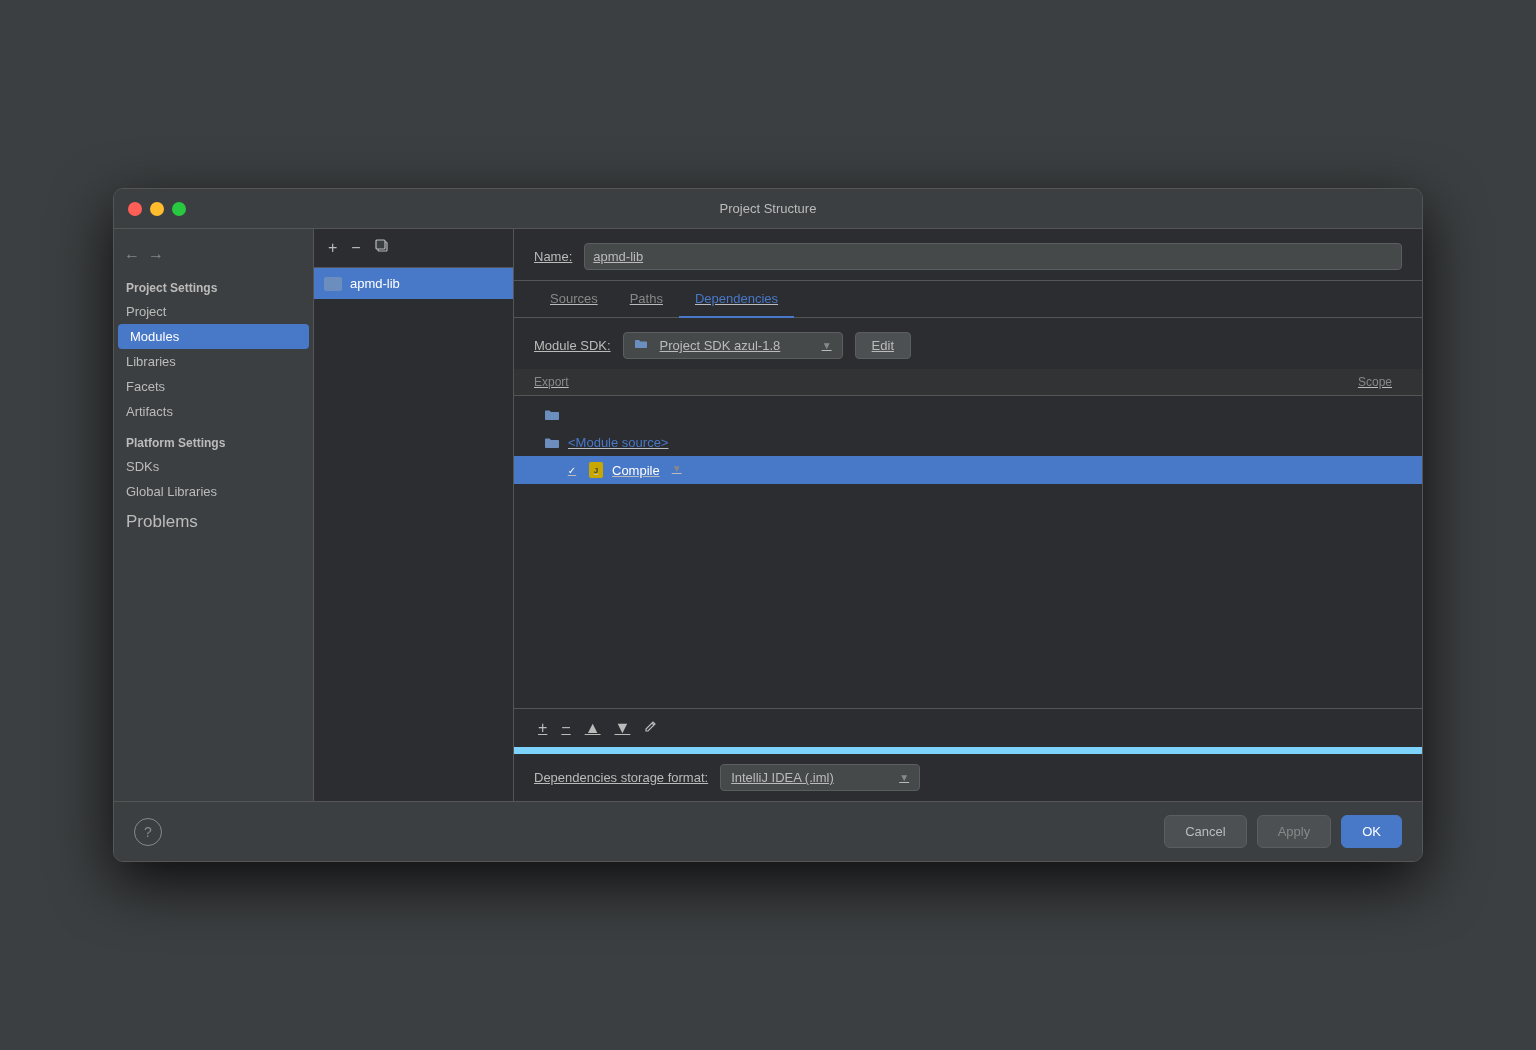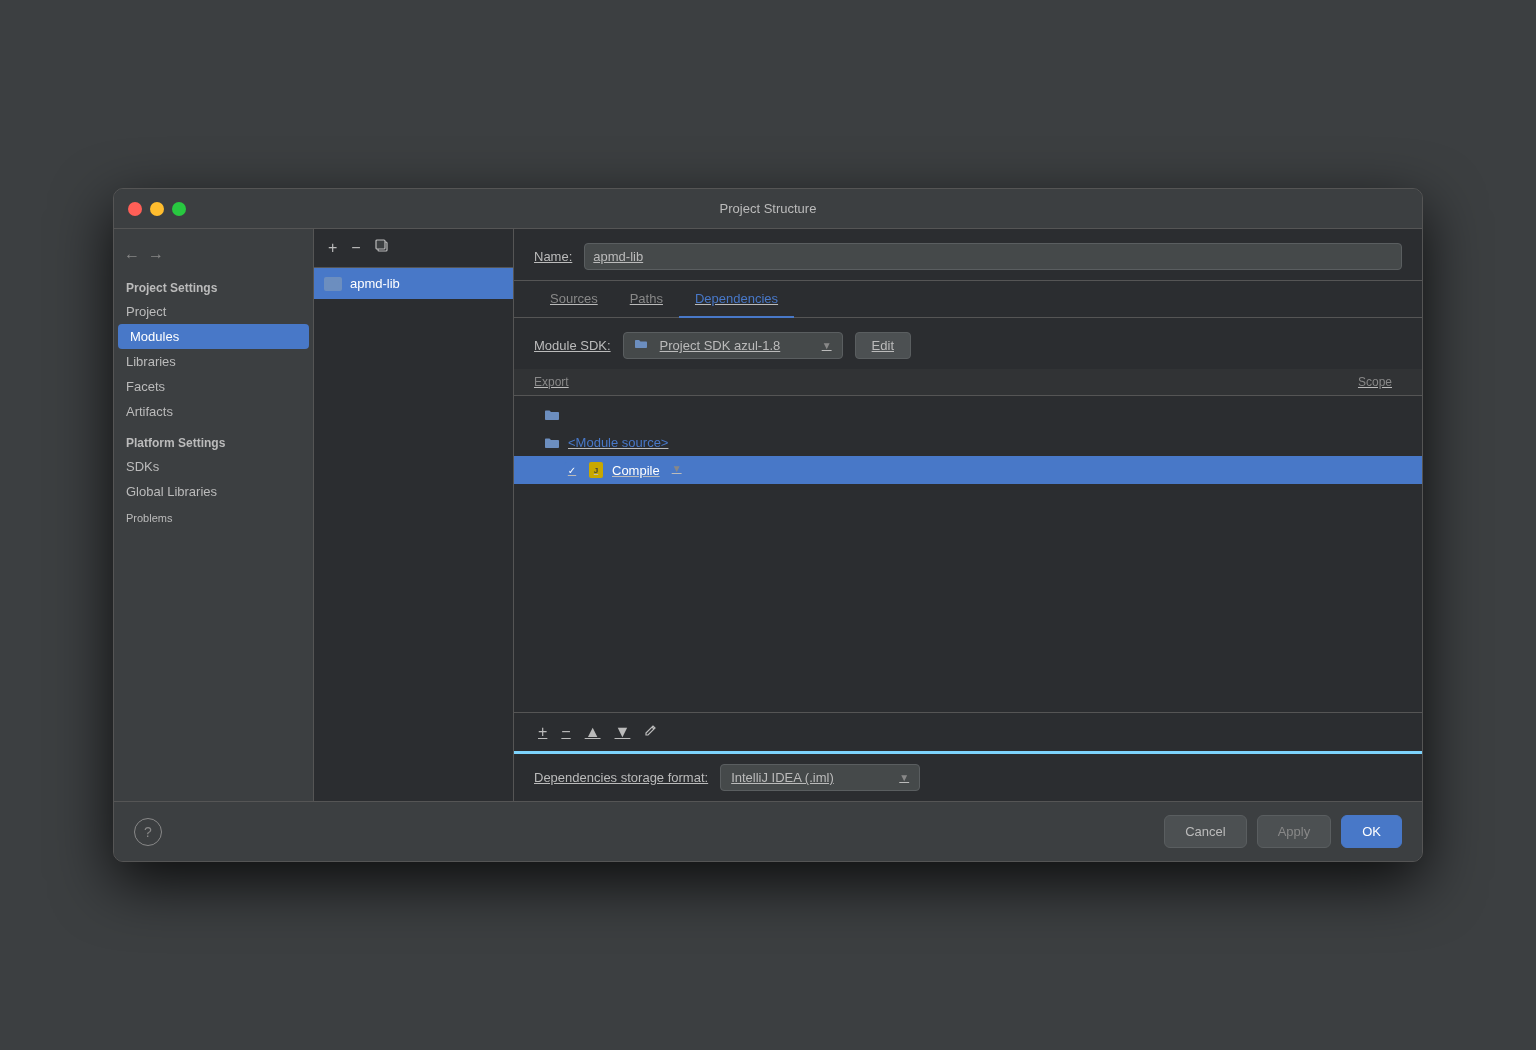--- a/index.html
+++ b/index.html
@@ -119,21 +119,21 @@
     .sidebar-platform-label {
       color: #bbbbbb;
       font-size: 12px;
       font-weight: 600;
       padding: 12px 12px 4px 12px;
     }
 
     .sidebar-problems {
       padding: 8px 12px 4px 12px;
       color: #bbbbbb;
-      font-size: 11px;
+      font-size: 17px;
       cursor: pointer;
     }
 
     
     .module-panel {
       width: 200px;
       background: #2b2d30;
       border-right: 1px solid #555;
       display: flex;
       flex-direction: column;
@@ -399,21 +399,21 @@
       padding: 8px 20px;
       border-top: 1px solid #555;
       align-items: center;
     }
 
     .dep-storage-row {
       display: flex;
       align-items: center;
       gap: 12px;
       padding: 10px 20px;
-      border-top: 3px solid #7dd3fc;
+      border-top: 7px solid #7dd3fc;
     }
 
     .dep-storage-label {
       color: #bbbbbb;
       font-size: 13px;
     }
 
     .dep-storage-select {
       display: flex;
       align-items: center;

